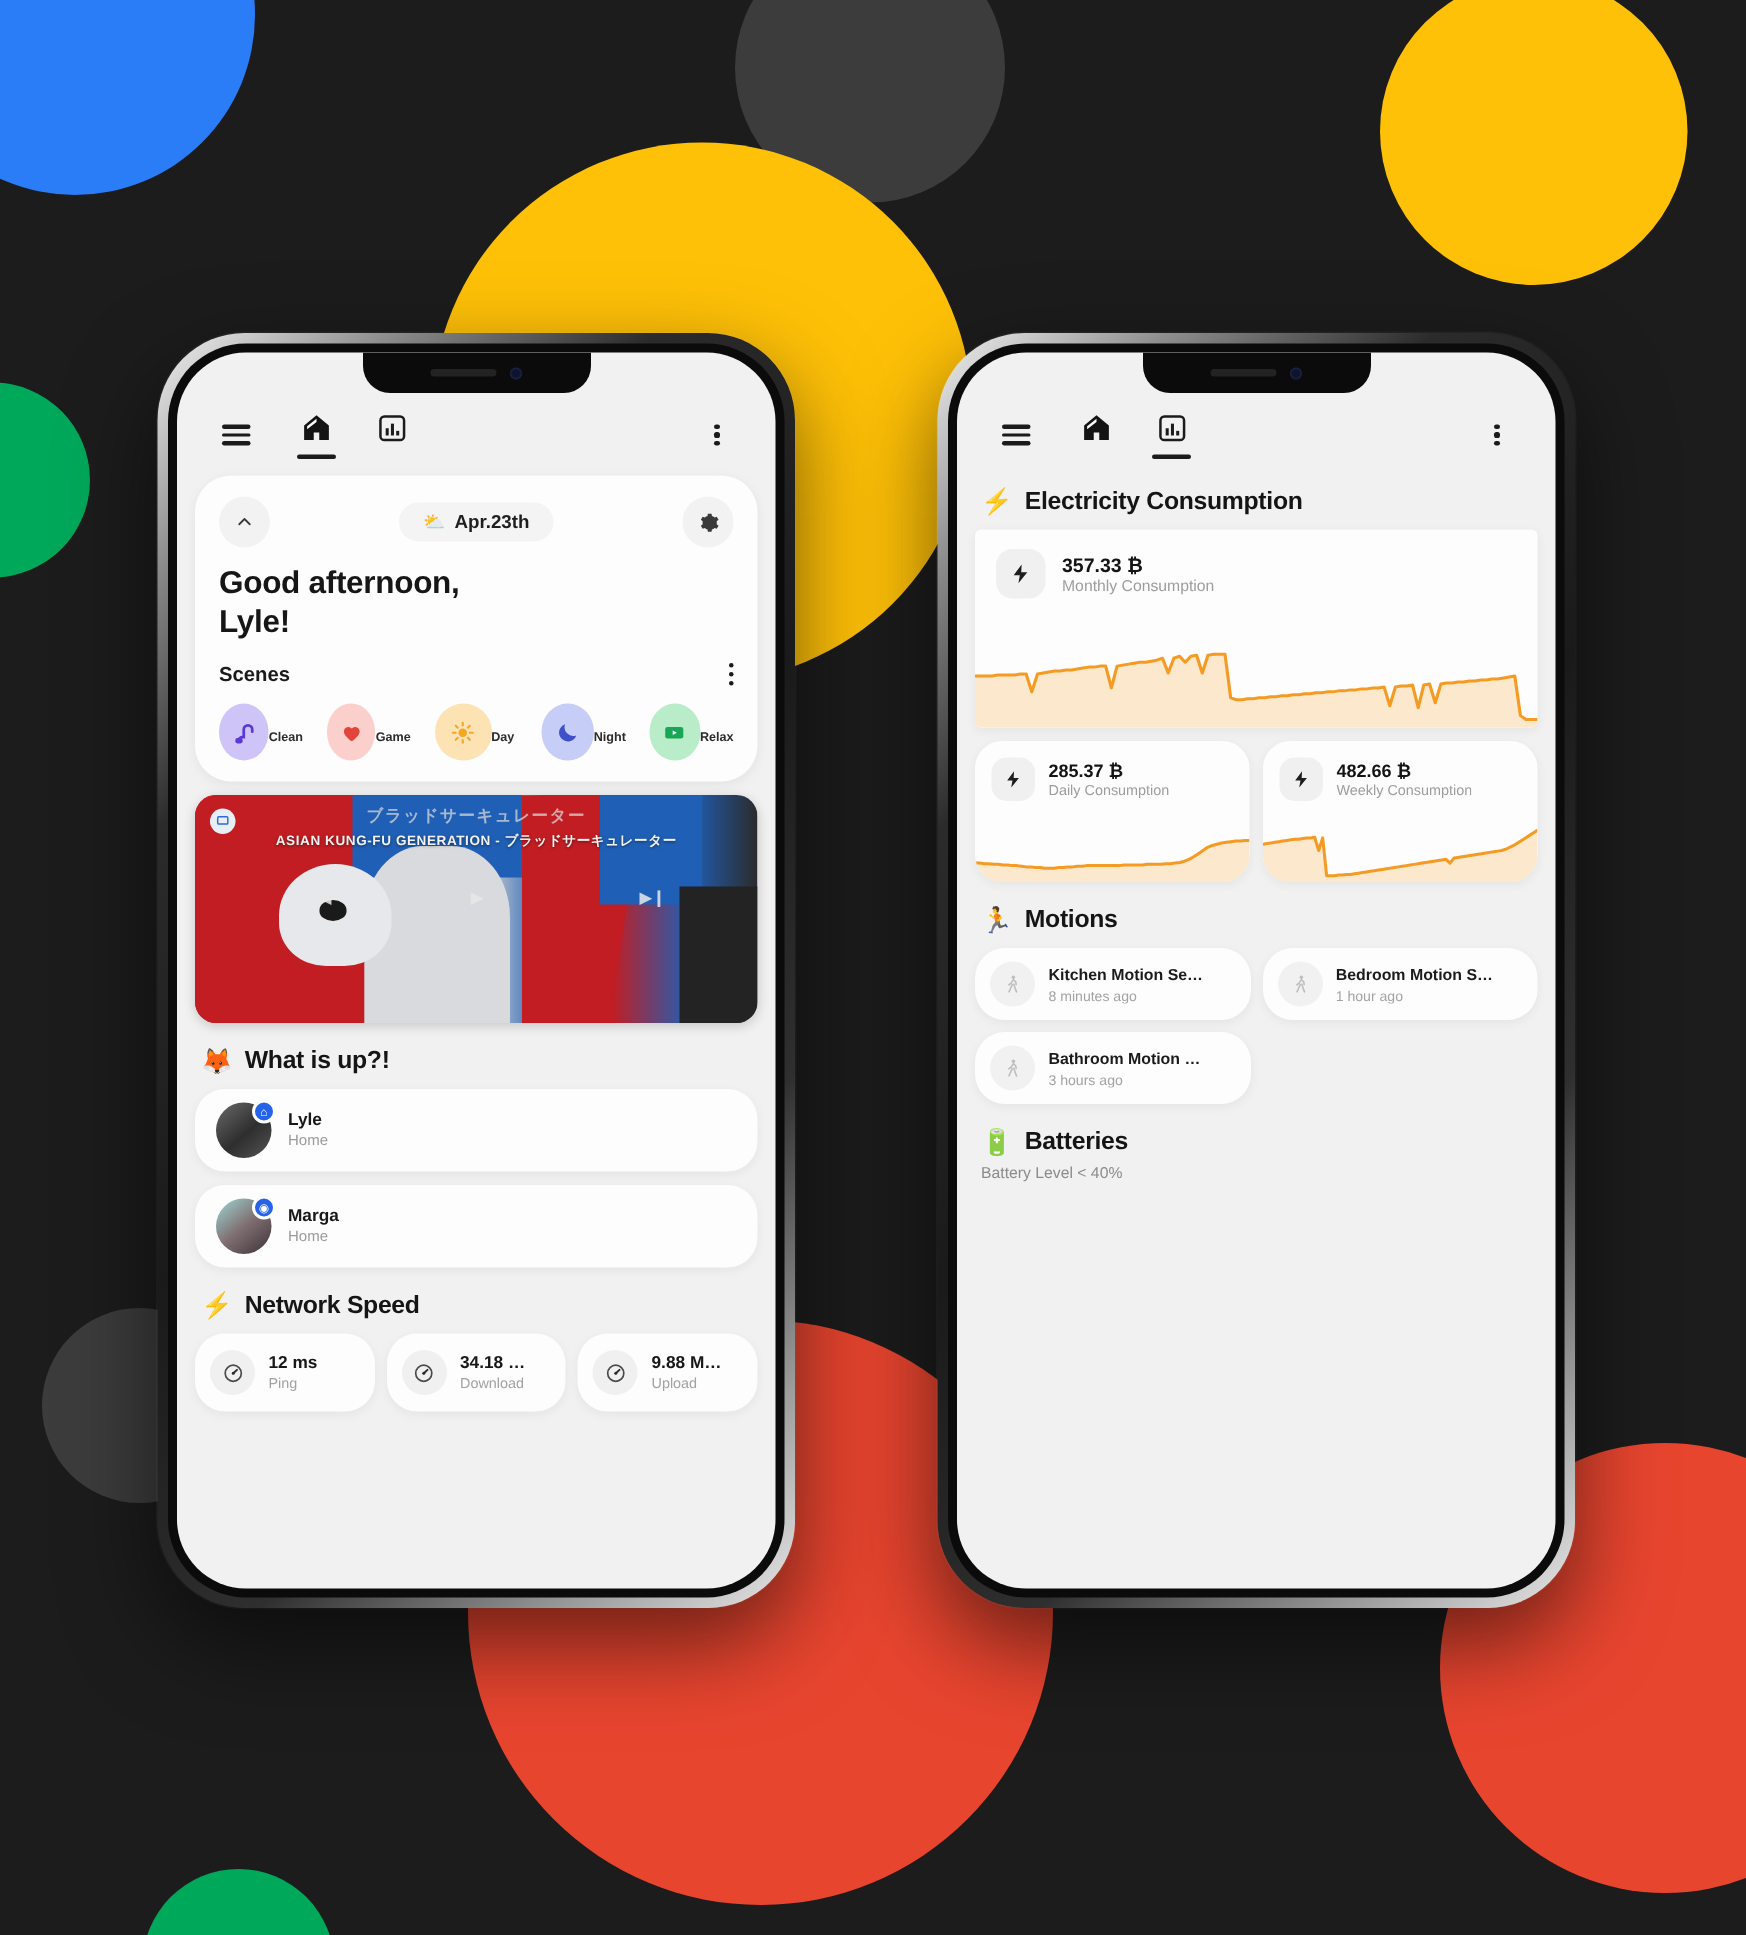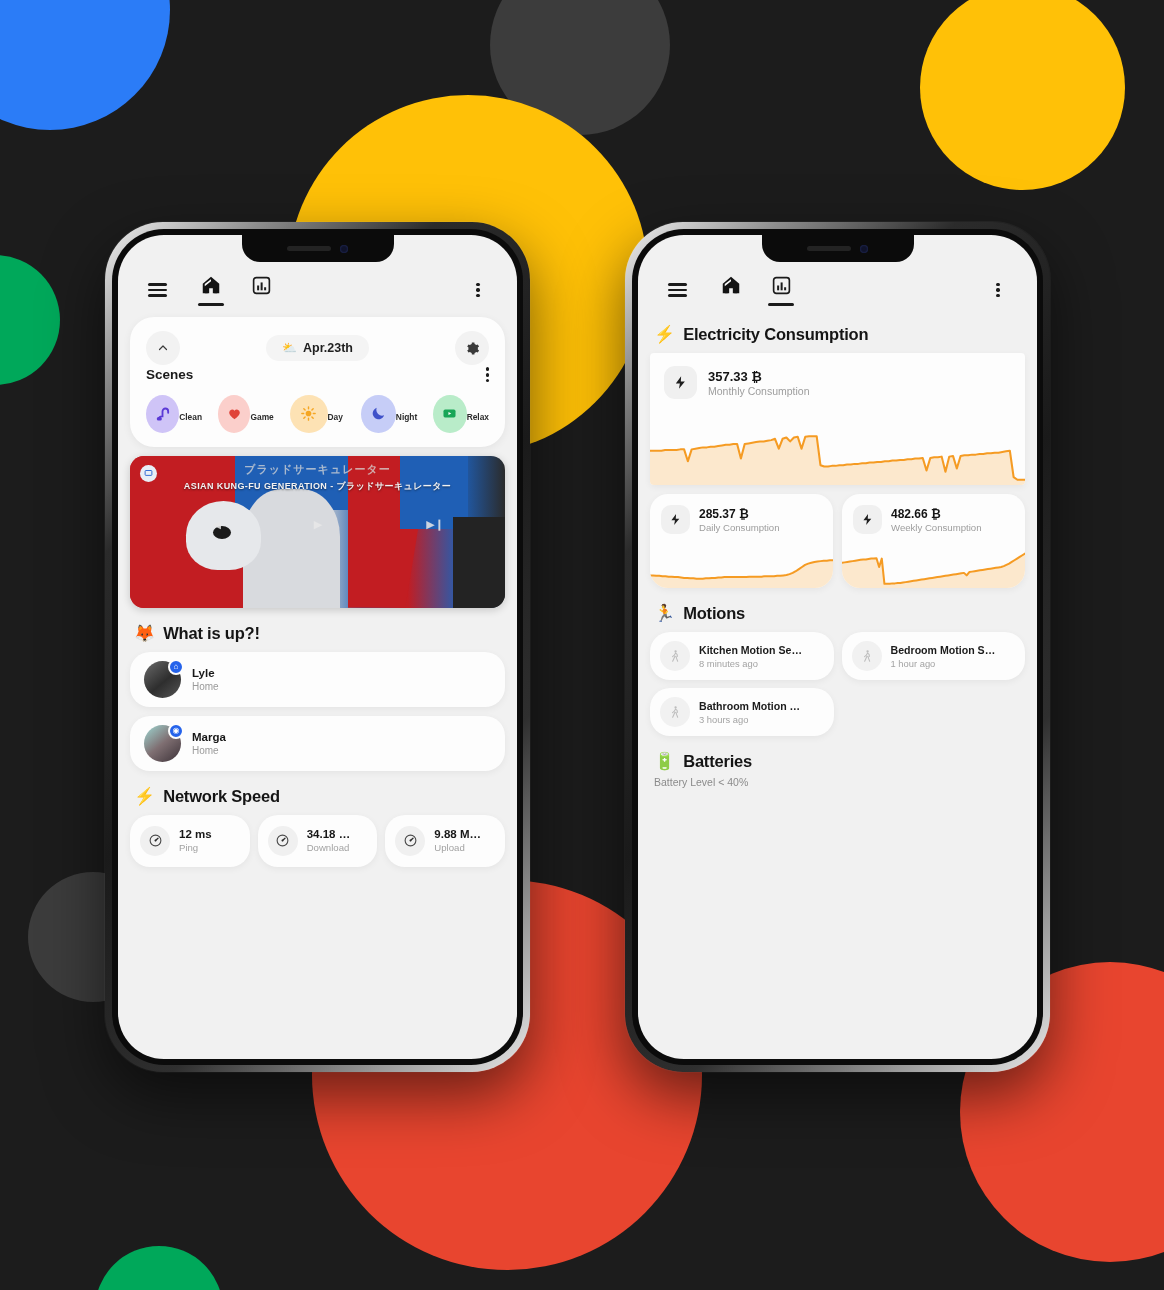--- a/index.html
+++ b/index.html
@@ -81,21 +81,21 @@
     font-size: 13px; color: #3a3a3a;
   }
   .weather-pill {
     margin: 0 auto;
     background: #f4f4f4; border-radius: 17px;
     padding: 6px 16px;
     display: flex; align-items: center; gap: 6px;
     font-size: 12.5px; font-weight: 700; color: #1f1f1f;
   }
   .greeting { font-size: 21px; font-weight: 700; color: #161616; line-height: 1.23; margin-top: 11px; letter-spacing: -.2px; }
-  .scenes-row { display: flex; align-items: center; justify-content: space-between; margin-top: 0; }
+  .scenes-row { display: flex; align-items: center; justify-content: space-between; margin-top: 12px; }
   .scenes-title { font-size: 13.5px; font-weight: 700; color: #1a1a1a; }
   .scene-list { display: flex; justify-content: space-between; margin-top: 10px; }
   .scene { display: flex; flex-direction: row; align-items: center; width: 56px; }
   .scene-ico {
     width: 38px; height: 38px; border-radius: 50%;
     display: flex; align-items: center; justify-content: center;
     font-size: 17px;
   }
   .scene-lbl { font-size: 8.4px; color: #2b2b2b; margin-top: 6px; font-weight: 600; }
 
@@ -238,20 +238,24 @@
               <span style="font-size:12px">⛅</span>
               <span>Apr.23th</span>
             </div>
             <div class="round-btn">
               <svg width="15" height="15" viewBox="0 0 24 24">
                 <path d="M12 8.6a3.4 3.4 0 1 0 0 6.8 3.4 3.4 0 0 0 0-6.8zm8.6 3.4c0-.6-.05-1.1-.14-1.6l2-1.5-2-3.4-2.3 1a7.6 7.6 0 0 0-2.8-1.6l-.35-2.4h-4l-.35 2.4a7.6 7.6 0 0 0-2.8 1.6l-2.3-1-2 3.4 2 1.5c-.1.5-.14 1-.14 1.6s.05 1.1.14 1.6l-2 1.5 2 3.4 2.3-1a7.6 7.6 0 0 0 2.8 1.6l.35 2.4h4l.35-2.4a7.6 7.6 0 0 0 2.8-1.6l2.3 1 2-3.4-2-1.5c.09-.5.14-1 .14-1.6z" fill="#3a3a3a"></path>
               </svg>
             </div>
           </div>
 
+          <div class="greeting">
+            <div>Good afternoon,</div>
+            <div>Lyle!</div>
+          </div>
 
           <div class="scenes-row">
             <div class="scenes-title">Scenes</div>
             <div class="dots">
               <div>
                   <span></span>
                   <span></span>
                   <span></span>
                 </div>
             </div>

